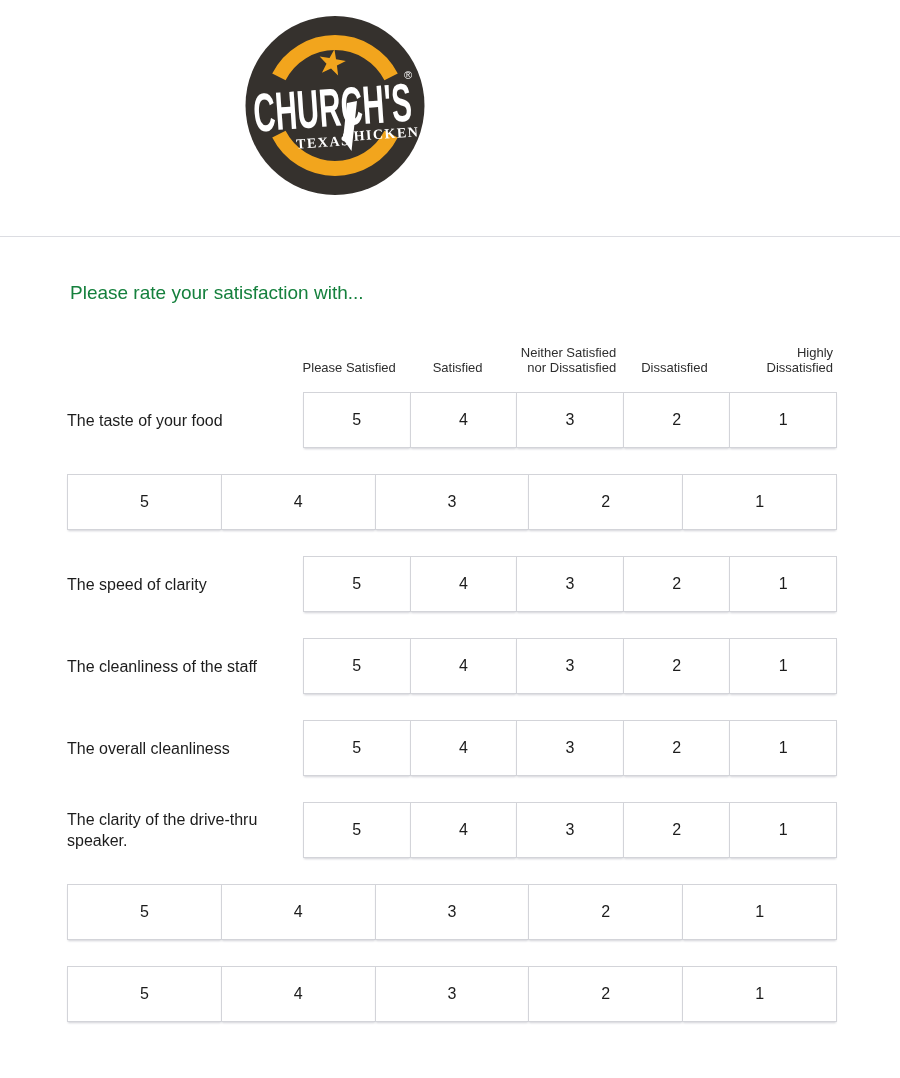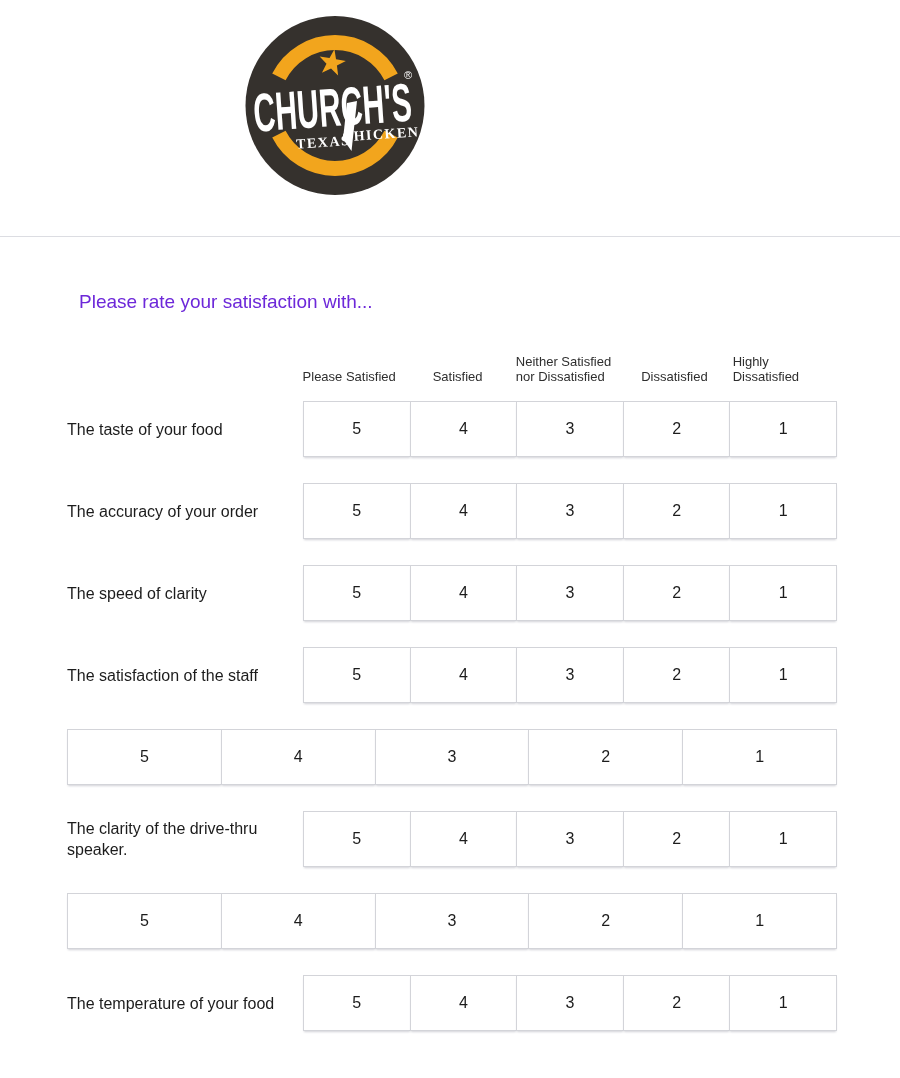--- a/index.html
+++ b/index.html
@@ -37,37 +37,37 @@
   }
 
   
   .content {
     position: absolute;
     left: 67px;
     top: 279px;
     width: 770px;
   }
   .survey-title {
-    margin: 12px;
+    margin: 3px;
     font-size: 19px;
     line-height: 22px;
     font-weight: 400;
-    color: #6d28d9;
+    color: #15803d;
   }
 
   .matrix { margin-top: 39px; }
 
   .matrix-header { display: flex; margin-bottom: 17px; }
   .label-spacer { width: 228px; flex: none; }
   .hcol {
     flex: 1;
     display: flex;
     align-items: flex-end;
     justify-content: center;
-    text-align: left;
+    text-align: right;
     height: 32px;
     font-size: 13px;
     line-height: 15px;
     color: #2e2e2e;
     padding: 0 4px;
     box-sizing: border-box;
   }
 
   .matrix-row {
     display: flex;
@@ -147,21 +147,20 @@
         <div class="cells">
           <button class="cell">5</button>
           <button class="cell">4</button>
           <button class="cell">3</button>
           <button class="cell">2</button>
           <button class="cell">1</button>
         </div>
       </div>
 
       <div class="matrix-row">
-        <div class="row-label">The accuracy of your order</div>
         <div class="cells">
           <button class="cell">5</button>
           <button class="cell">4</button>
           <button class="cell">3</button>
           <button class="cell">2</button>
           <button class="cell">1</button>
         </div>
       </div>
 
       <div class="matrix-row">
@@ -169,31 +168,32 @@
         <div class="cells">
           <button class="cell">5</button>
           <button class="cell">4</button>
           <button class="cell">3</button>
           <button class="cell">2</button>
           <button class="cell">1</button>
         </div>
       </div>
 
       <div class="matrix-row">
-        <div class="row-label">The satisfaction of the staff</div>
-        <div class="cells">
-          <button class="cell">5</button>
-          <button class="cell">4</button>
-          <button class="cell">3</button>
-          <button class="cell">2</button>
-          <button class="cell">1</button>
-        </div>
-      </div>
-
-      <div class="matrix-row">
+        <div class="row-label">The cleanliness of the staff</div>
+        <div class="cells">
+          <button class="cell">5</button>
+          <button class="cell">4</button>
+          <button class="cell">3</button>
+          <button class="cell">2</button>
+          <button class="cell">1</button>
+        </div>
+      </div>
+
+      <div class="matrix-row">
+        <div class="row-label">The overall cleanliness</div>
         <div class="cells">
           <button class="cell">5</button>
           <button class="cell">4</button>
           <button class="cell">3</button>
           <button class="cell">2</button>
           <button class="cell">1</button>
         </div>
       </div>
 
       <div class="matrix-row">
@@ -211,21 +211,20 @@
         <div class="cells">
           <button class="cell">5</button>
           <button class="cell">4</button>
           <button class="cell">3</button>
           <button class="cell">2</button>
           <button class="cell">1</button>
         </div>
       </div>
 
       <div class="matrix-row">
-        <div class="row-label">The temperature of your food</div>
         <div class="cells">
           <button class="cell">5</button>
           <button class="cell">4</button>
           <button class="cell">3</button>
           <button class="cell">2</button>
           <button class="cell">1</button>
         </div>
       </div>
 
     </div>

